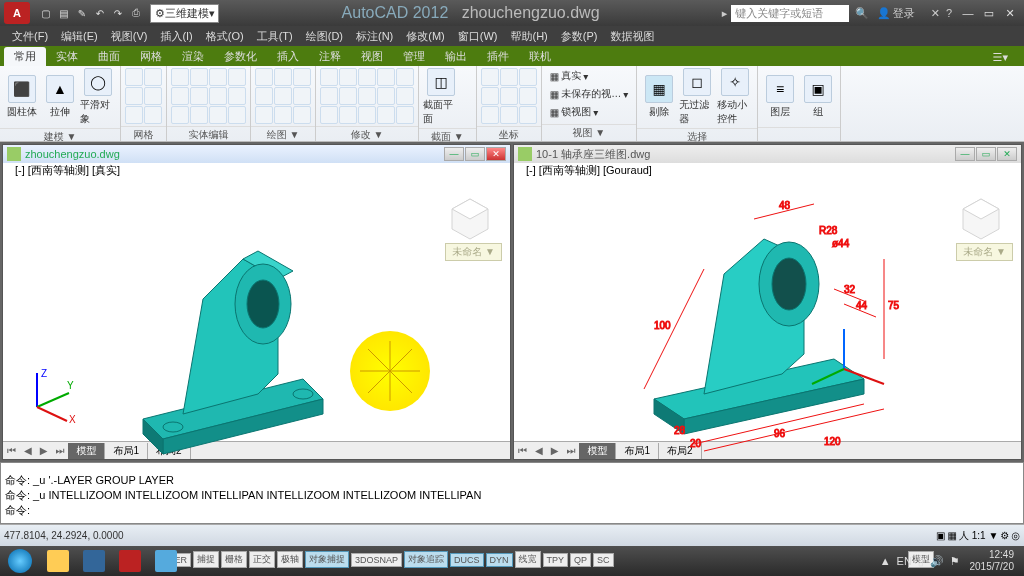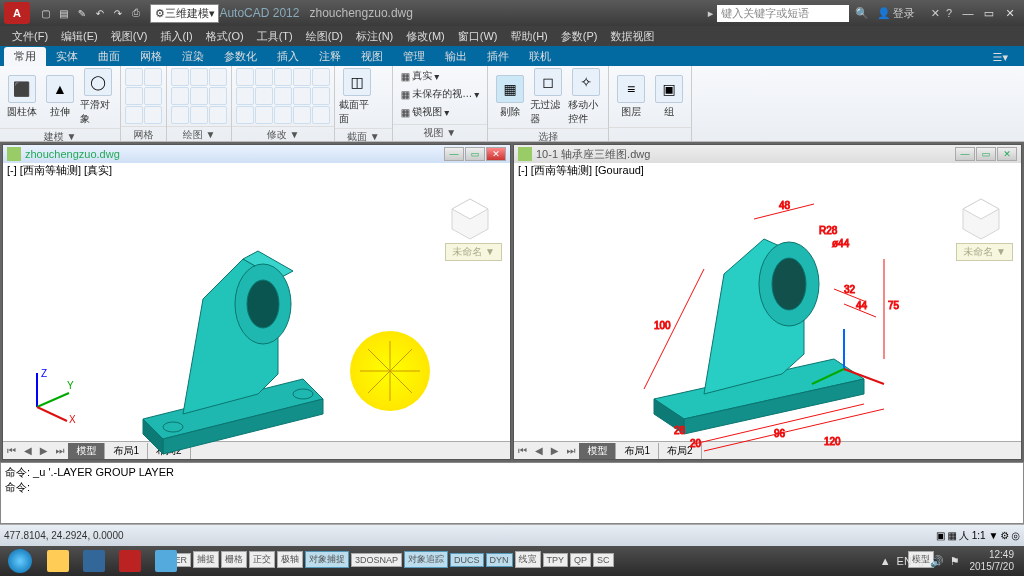--- a/index.html
+++ b/index.html
@@ -3,30 +3,30 @@
 <meta charset="utf-8">
 <style>
 * { margin: 0; padding: 0; box-sizing: border-box; font-family: "Microsoft YaHei", Arial, sans-serif; }
 body { width: 1024px; height: 576px; background: #333; overflow: hidden; font-size: 11px; }
 
 .titlebar { height: 26px; background: linear-gradient(#5a5a5a,#3a3a3a); display: flex; align-items: center; color: #ccc; }
 .titlebar .logo { width: 26px; height: 22px; background: #b22; border-radius: 3px; margin: 0 4px; display: flex; align-items: center; justify-content: center; color: #fff; font-weight: bold; }
 .titlebar .qat { display: flex; gap: 2px; margin-left: 4px; }
 .titlebar .qat span { width: 16px; height: 16px; display: inline-flex; align-items: center; justify-content: center; color: #ddd; font-size: 10px; }
 .titlebar .ws { margin-left: 6px; background: #fff; color: #333; padding: 1px 4px; border: 1px solid #888; display: flex; align-items: center; font-size: 11px; }
-.titlebar .title { flex: 1; color: #bbb; font-size: 12px; }
+.titlebar .title { flex: 1; text-align: center; color: #bbb; font-size: 16px; }
 .titlebar .title .app { color: #8ab; }
-.titlebar .search { background: #fff; color: #888; width: 132px; padding: 1px 4px; font-size: 11px; margin-right: 6px; }
+.titlebar .search { background: #fff; color: #888; width: 118px; padding: 1px 4px; font-size: 11px; margin-right: 6px; }
 .titlebar .win { display: flex; gap: 1px; margin-right: 4px; }
 .titlebar .win span { width: 20px; height: 16px; color: #ddd; display: inline-flex; align-items: center; justify-content: center; }
 
 .menubar { height: 20px; background: #3f3f3f; display: flex; align-items: center; padding: 0 6px; gap: 1px; }
 .menubar span { color: #ddd; font-size: 11px; padding: 0 6px; }
 
-.ribbon-tabs { height: 20px; background: #0369a1; display: flex; align-items: flex-end; padding-left: 4px; }
+.ribbon-tabs { height: 20px; background: #4d7c0f; display: flex; align-items: flex-end; padding-left: 4px; }
 .ribbon-tabs span { padding: 2px 10px; color: #ddd; font-size: 11px; }
 .ribbon-tabs span.active { background: #f5f7fa; color: #333; border-radius: 3px 3px 0 0; }
 
 .ribbon { height: 76px; background: linear-gradient(#f7f9fc,#eaeef3); border-bottom: 1px solid #bbb; display: flex; }
 .panel { border-right: 1px solid #ccc; display: flex; flex-direction: column; }
 .panel .tools { flex: 1; display: flex; align-items: center; padding: 2px 4px; gap: 2px; }
 .panel .lbl { text-align: center; color: #555; font-size: 10px; border-top: 1px solid #ddd; padding: 1px 12px; }
 .bigbtn { display: flex; flex-direction: column; align-items: center; width: 36px; }
 .bigbtn .ic { width: 28px; height: 28px; background: #e8f0fa; border: 1px solid #bcd; border-radius: 2px; margin-bottom: 2px; display: flex; align-items: center; justify-content: center; font-size: 14px; }
 .bigbtn .tx { font-size: 10px; color: #333; }
@@ -35,37 +35,37 @@
 .smic { width: 18px; height: 18px; background: #f0f4f8; border: 1px solid #cde; border-radius: 2px; }
 .txtbtn { font-size: 10px; color: #333; padding: 1px 4px; display: flex; align-items: center; gap: 2px; }
 
 .workspace { height: 320px; background: #666; display: flex; gap: 2px; padding: 2px; }
 .docwin { flex: 1; background: #fff; border: 1px solid #555; display: flex; flex-direction: column; }
 .docwin .dtitle { height: 18px; background: linear-gradient(#eaf2ff,#d0e0f5); display: flex; align-items: center; padding: 0 4px; font-size: 11px; color: #2a5; }
 .docwin .dtitle .dic { width: 14px; height: 14px; background: #9c6; margin-right: 4px; }
 .docwin .dtitle .dwinbtns { margin-left: auto; display: flex; gap: 1px; }
 .docwin .dtitle .dwinbtns span { width: 20px; height: 14px; border: 1px solid #aaa; background: linear-gradient(#eee,#ccc); display: inline-flex; align-items: center; justify-content: center; font-size: 9px; }
 .docwin .dtitle .dwinbtns span.close { background: linear-gradient(#f88,#c33); color: #fff; }
-.docwin .dinfo { height: 16px; font-size: 11px; padding: 0 4px; color: #000; }
+.docwin .dinfo { height: 16px; font-size: 11px; padding: 0 12px; color: #000; }
 .docwin .canvas { flex: 1; position: relative; background: #fff; }
 .docwin .dtabs { height: 18px; background: #eee; border-top: 1px solid #aaa; display: flex; align-items: center; font-size: 10px; }
 .docwin .dtabs .nav { padding: 0 4px; color: #666; }
 .docwin .dtabs span.tab { padding: 1px 8px; border-right: 1px solid #aaa; }
 .docwin .dtabs span.tab.active { background: #666; color: #fff; }
 
 .ucs { position: absolute; left: 16px; bottom: 16px; width: 60px; height: 60px; }
 .ucs svg { width: 100%; height: 100%; }
 .viewcube { position: absolute; right: 16px; top: 16px; width: 48px; height: 48px; opacity: .5; }
 .viewcube svg { width: 100%; height: 100%; }
 .tag3d { position: absolute; right: 8px; top: 64px; background: #f7f7e0; border: 1px solid #cca; padding: 1px 6px; font-size: 10px; color: #aa8; }
 
 .model3d { position: absolute; left: 100px; top: 20px; width: 260px; height: 260px; }
 .sun { position: absolute; right: 80px; bottom: 30px; width: 80px; height: 80px; background: radial-gradient(#ff0,#fd0); border-radius: 50%; }
 
-.cmdarea { height: 62px; background: #fff; border: 1px solid #888; font-family: monospace; font-size: 11px; padding: 2px 4px; color: #000; }
+.cmdarea { height: 62px; background: #fff; border: 1px solid #888; font-family: monospace; font-size: 11px; padding: 10px 4px; color: #000; }
 .cmdarea div { white-space: pre; }
 
 .statusbar { height: 22px; background: linear-gradient(#e8eef4,#d0d8e2); border-top: 1px solid #aaa; display: flex; align-items: center; font-size: 10px; padding: 0 4px; gap: 2px; }
 .statusbar .coords { color: #333; width: 150px; }
 .statusbar .tog { padding: 1px 3px; border: 1px solid #aaa; background: #eee; color: #555; font-size: 9px; margin-top: 48px; }
 .statusbar .tog.on { background: #bde; border-color: #59b; }
 .statusbar .spacer { flex: 1; }
 
 .taskbar { height: 30px; background: linear-gradient(#4f4f4f,#2a2a2a); display: flex; align-items: center; color: #ddd; font-size: 11px; }
 .taskbar .start { width: 40px; height: 30px; display: flex; align-items: center; justify-content: center; }
@@ -182,20 +182,45 @@
       </div>
     <div class="lbl">网格</div>
   </div>
   <div class="panel">
     <div class="tools">
         <div class="smgrid">
           <div class="smrow">
             <div class="smic"></div>
             <div class="smic"></div>
             <div class="smic"></div>
+            <div class="smic"></div>
+          </div>
+          <div class="smrow">
+            <div class="smic"></div>
+            <div class="smic"></div>
+            <div class="smic"></div>
+            <div class="smic"></div>
+          </div>
+          <div class="smrow">
+            <div class="smic"></div>
+            <div class="smic"></div>
+            <div class="smic"></div>
+            <div class="smic"></div>
+          </div>
+        </div>
+      </div>
+    <div class="lbl">实体编辑</div>
+  </div>
+  <div class="panel">
+    <div class="tools">
+        <div class="smgrid">
+          <div class="smrow">
+            <div class="smic"></div>
+            <div class="smic"></div>
+            <div class="smic"></div>
           </div>
           <div class="smrow">
             <div class="smic"></div>
             <div class="smic"></div>
             <div class="smic"></div>
           </div>
           <div class="smrow">
             <div class="smic"></div>
             <div class="smic"></div>
             <div class="smic"></div>
@@ -233,20 +258,42 @@
     <div class="lbl">修改 ▼</div>
   </div>
   <div class="panel">
     <div class="tools">
         <div class="bigbtn">
           <div class="ic">◫</div>
           <div class="tx">截面平面</div>
         </div>
       </div>
     <div class="lbl">截面 ▼</div>
+  </div>
+  <div class="panel">
+    <div class="tools">
+        <div class="smgrid">
+          <div class="smrow">
+            <div class="smic"></div>
+            <div class="smic"></div>
+            <div class="smic"></div>
+          </div>
+          <div class="smrow">
+            <div class="smic"></div>
+            <div class="smic"></div>
+            <div class="smic"></div>
+          </div>
+          <div class="smrow">
+            <div class="smic"></div>
+            <div class="smic"></div>
+            <div class="smic"></div>
+          </div>
+        </div>
+      </div>
+    <div class="lbl">坐标</div>
   </div>
   <div class="panel">
     <div class="tools" style="flex-direction:column;align-items:flex-start;gap:2px">
       <div class="txtbtn">▦ <span>真实</span> ▾</div>
       <div class="txtbtn">▦ <span>未保存的视…</span> ▾</div>
       <div class="txtbtn">▦ <span>锁视图</span> ▾</div>
     </div>
     <div class="lbl">视图 ▼</div>
   </div>
   <div class="panel">
@@ -412,20 +459,21 @@
       <span class="nav">⏭</span>
       <span class="tab active">模型</span>
       <span class="tab">布局1</span>
       <span class="tab">布局2</span>
     </div>
   </div>
 </div>
 
 <div class="cmdarea">
   <div>命令: _u '.-LAYER GROUP LAYER</div>
+  <div>命令: _u INTELLIZOOM INTELLIZOOM INTELLIPAN INTELLIZOOM INTELLIZOOM INTELLIPAN</div>
   <div>命令:</div>
 </div>
 
 <div class="statusbar">
   <span class="coords">477.8104, 24.2924, 0.0000</span>
   <span class="tog">INFER</span>
   <span class="tog">捕捉</span>
   <span class="tog">栅格</span>
   <span class="tog">正交</span>
   <span class="tog">极轴</span>

